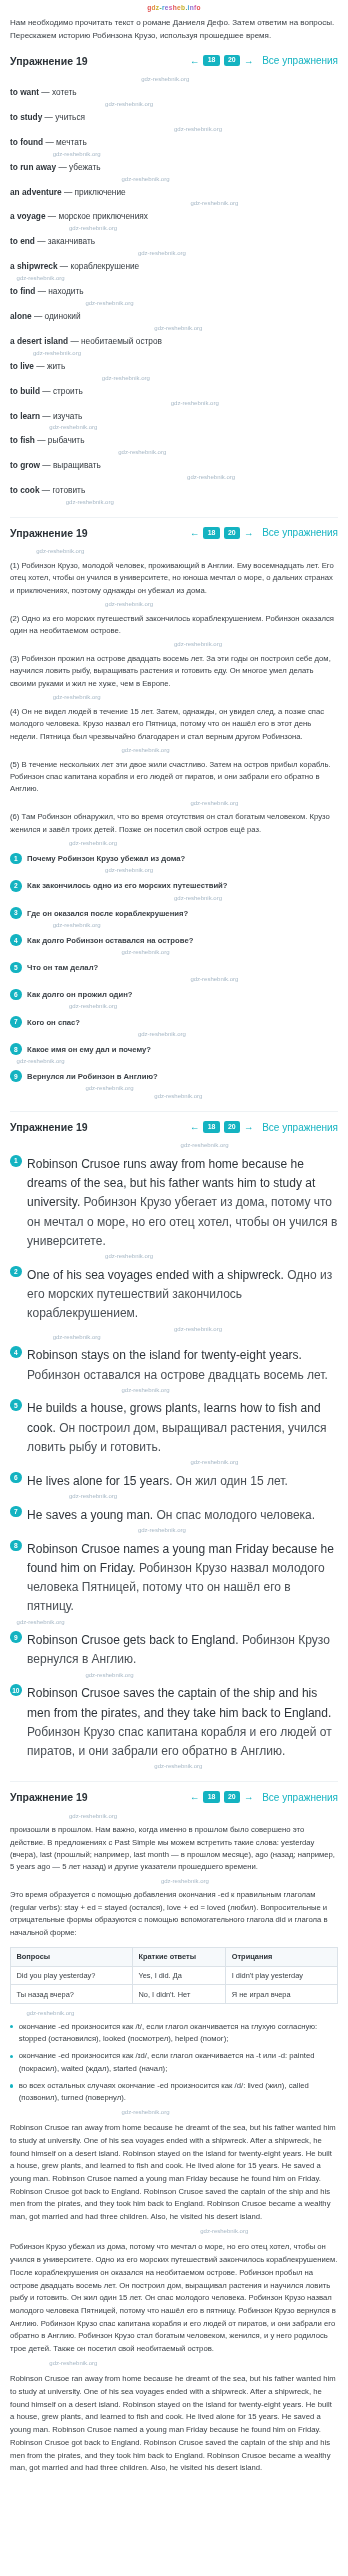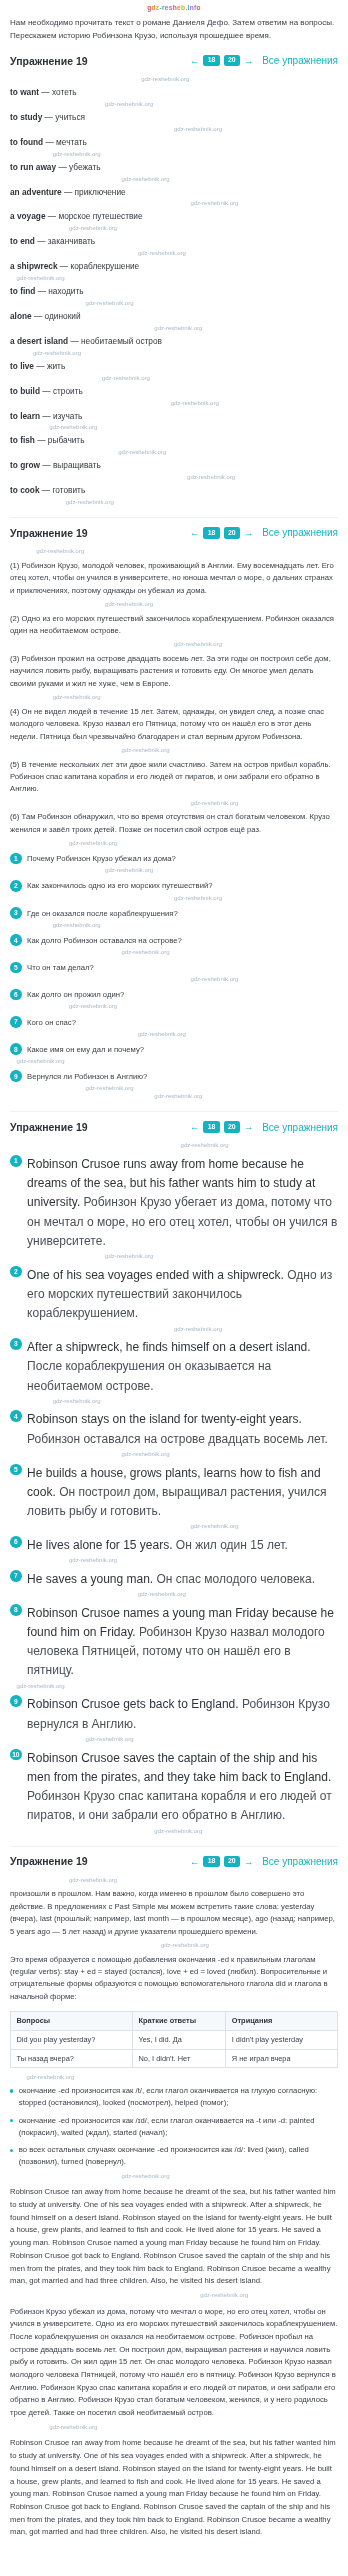--- a/index.html
+++ b/index.html
@@ -38,21 +38,21 @@
   
   .para { font-size:7.7px; line-height:1.62; margin-top:5.5px; color:#3c4248; }
 
   
   .q-item, .a-item { display:flex; gap:5.5px; margin-top:6px; align-items:flex-start; }
   .badge {
     flex:0 0 auto; width:11.6px; height:11.6px; border-radius:50%;
     background:var(--accent); color:#fff; font-size:6.6px; font-weight:700;
     display:flex; align-items:center; justify-content:center; margin-top:0.6px;
   }
-  .q-text { font-size:7.7px; line-height:1.55; padding-top:1.1px; }
+  .q-text { font-size:7.7px; line-height:1.55; padding-top:1.1px;font-weight:bold; }
   .a-body { font-size:12px; line-height:1.6; padding-top:0.6px; }
   .a-en { color:#2f353b; }
   .a-ru { color:#4a5056; }
 
   
   table { width:100%; border-collapse:collapse; margin:7.7px 0 5.5px; }
   th, td { border:0.6px solid #dbe2e8; padding:4.4px 5.5px; font-size:7.4px; text-align:left; vertical-align:top; }
   th { font-weight:700; color:#2f353b; background:#f6f9fb; }
 
   
@@ -111,21 +111,21 @@
         <span class="wm" style="margin-left: 34%;">gdz-reshebnik.org</span>
 
         <div class="vocab-item">
           <span class="en">an adventure</span>
           <span class="ru">приключение</span>
         </div>
         <span class="wm" style="margin-left: 55%;">gdz-reshebnik.org</span>
 
         <div class="vocab-item">
           <span class="en">a voyage</span>
-          <span class="ru">морское путешествие</span>
+          <span class="ru">морское приключениях</span>
         </div>
         <span class="wm" style="margin-left: 18%;">gdz-reshebnik.org</span>
 
         <div class="vocab-item">
           <span class="en">to end</span>
           <span class="ru">заканчивать</span>
         </div>
         <span class="wm" style="margin-left: 39%;">gdz-reshebnik.org</span>
 
         <div class="vocab-item">
@@ -307,27 +307,20 @@
 
         <div class="a-item">
           <span class="badge">2</span>
           <p class="a-body">
             <span class="a-en">One of his sea voyages ended with a shipwreck.</span>
             <span class="a-ru">Одно из его морских путешествий закончилось кораблекрушением.</span>
           </p>
         </div>
         <span class="wm wm-s" style="margin-left: 50%;">gdz-reshebnik.org</span>
 
-        <div class="a-item">
-          <span class="badge">3</span>
-          <p class="a-body">
-            <span class="a-en">After a shipwreck, he finds himself on a desert island.</span>
-            <span class="a-ru">После кораблекрушения он оказывается на необитаемом острове.</span>
-          </p>
-        </div>
         <span class="wm wm-s" style="margin-left: 13%;">gdz-reshebnik.org</span>
 
         <div class="a-item">
           <span class="badge">4</span>
           <p class="a-body">
             <span class="a-en">Robinson stays on the island for twenty-eight years.</span>
             <span class="a-ru">Робинзон оставался на острове двадцать восемь лет.</span>
           </p>
         </div>
         <span class="wm wm-s" style="margin-left: 34%;">gdz-reshebnik.org</span>

